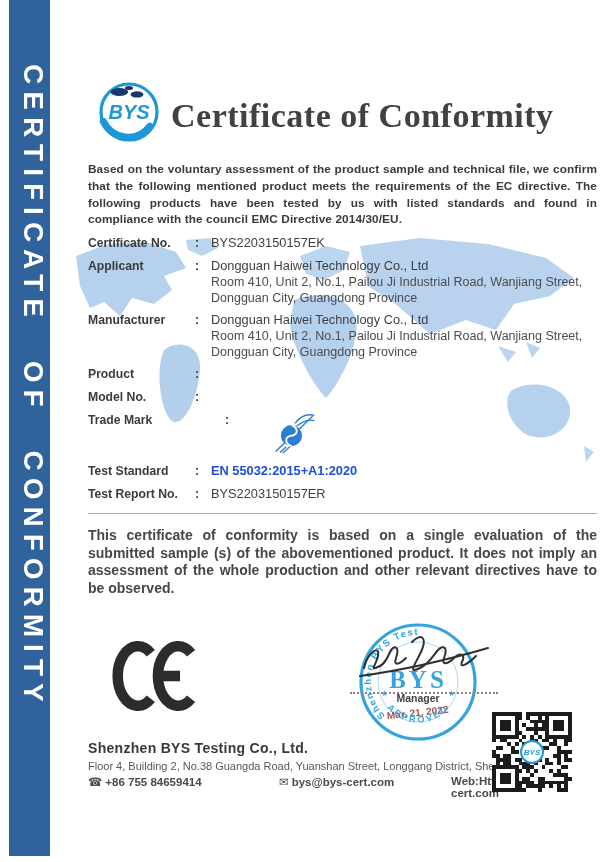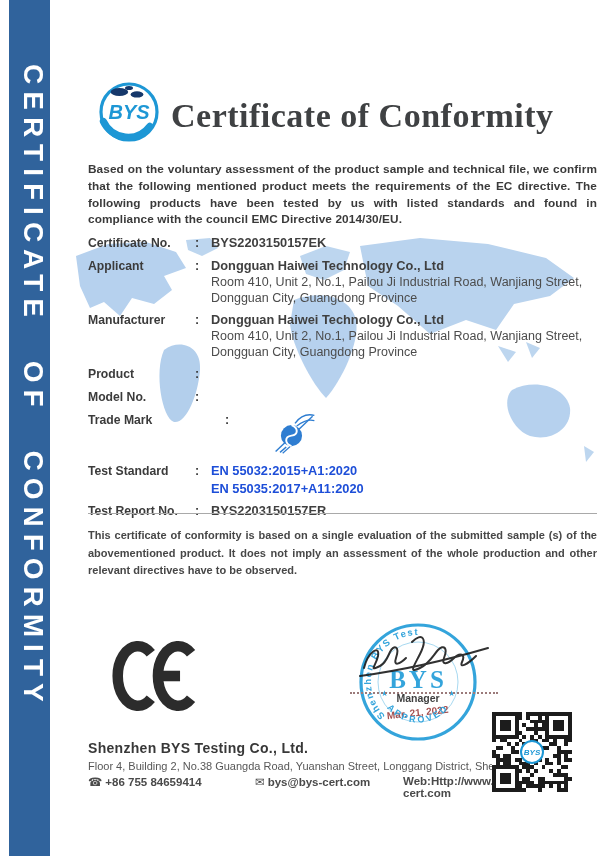--- a/index.html
+++ b/index.html
@@ -29,50 +29,50 @@
     line-height:16.8px; text-align:justify; letter-spacing:0.1px;
   }
   
   .map { position:absolute; left:68px; top:238px; width:540px; height:275px; z-index:0; }
   
   .details { position:absolute; left:88px; top:234px; width:512px; z-index:1; }
   .field { display:flex; margin-bottom:5px; align-items:flex-start; }
   .f-label { width:107px; flex:none; font-weight:bold; font-size:12.2px; color:#3b3b3b; line-height:18px; }
   .f-sep { width:16px; flex:none; font-weight:bold; font-size:12.5px; line-height:18px; }
   .f-body { flex:1; }
-  .f-value { font-size:12.8px; font-weight:bold; color:#3f3f3f; line-height:18px; }
+  .f-value { font-size:12.8px; font-weight:normal; color:#3f3f3f; line-height:18px; }
   .f-line { font-size:12.5px; font-weight:normal; color:#4c4c4c; line-height:15.5px; }
   .f-value2 { font-size:12.8px; font-weight:bold; color:#1d4ed8; line-height:17.5px; }
   .tm-row { height:46px;gap:30px; }
   
   .divider { position:absolute; left:88px; top:513px; width:509px; height:1px; background:#a9a9a9; z-index:1; }
   .closing {
     position:absolute; left:88px; top:527px; width:509px;
-    font-size:11px; font-weight:600; color:#474747;
+    font-size:14px; font-weight:600; color:#474747;
     line-height:17.5px; text-align:justify; z-index:1;
   }
   
   .ce { position:absolute; left:112px; top:638px; width:92px; height:76px; z-index:2; }
   
   .stamp { position:absolute; left:356px; top:620px; width:124px; height:124px; z-index:2; opacity:0.95; }
   .dotline { position:absolute; left:350px; top:692px; width:148px; height:0; border-top:2px dotted #9b7a7a; z-index:3; }
   .signature { position:absolute; left:350px; top:622px; width:150px; height:75px; z-index:4; }
   
   .qr { position:absolute; left:492px; top:712px; width:80px; height:80px; z-index:3; background:#fff; }
   #qr-grid { display:grid; grid-template-columns:repeat(21,1fr); grid-template-rows:repeat(21,1fr); width:80px; height:80px; }
   .qd { background:#1c1c1c; }
   .qr-logo {
     position:absolute; left:28px; top:28px; width:24px; height:24px; border-radius:50%;
     background:#fff; border:2px solid #1d97d5; display:flex; align-items:center; justify-content:center;
     font-size:8px; font-weight:bold; font-style:italic; color:#1d97d5;
   }
   
   .f-company { position:absolute; left:88px; top:740px; font-size:14px; font-weight:bold; color:#383838; letter-spacing:0.3px; z-index:2; }
   .f-address { position:absolute; left:88px; top:760px; font-size:11px; color:#575757; z-index:2; }
-  .f-contact { position:absolute; left:88px; top:775px; width:420px; display:flex; font-size:11.5px; font-weight:bold; color:#4a4a4a; z-index:2; }
+  .f-contact { position:absolute; left:88px; top:775px; width:420px; display:flex; font-size:11.5px; font-weight:bold; color:#4a4a4a; z-index:2;gap:24px; }
   .f-phone { width:167px; flex:none; }
   .f-email { width:148px; flex:none; }
   .glyph { font-weight:normal; margin-right:3px; }
   svg { display:block; }
 </style>
 </head>
 <body>
 
 <div class="page">
 
@@ -161,21 +161,20 @@
           <path d="M14 41 L7 47" stroke="#2e7dd1" stroke-width="1.6" fill="none"></path>
         </svg>
       </div>
     </div>
 
     <div class="field">
       <div class="f-label">Test Standard</div>
       <div class="f-sep">:</div>
       <div class="f-body">
         <div class="f-value2">EN 55032:2015+A1:2020</div>
-        <div class="f-value2">EN 55035:2017+A11:2020</div>
       </div>
     </div>
 
     <div class="field">
       <div class="f-label">Test Report No.</div>
       <div class="f-sep">:</div>
       <div class="f-body">
           <div class="f-value">BYS2203150157ER</div>
         </div>
     </div>

